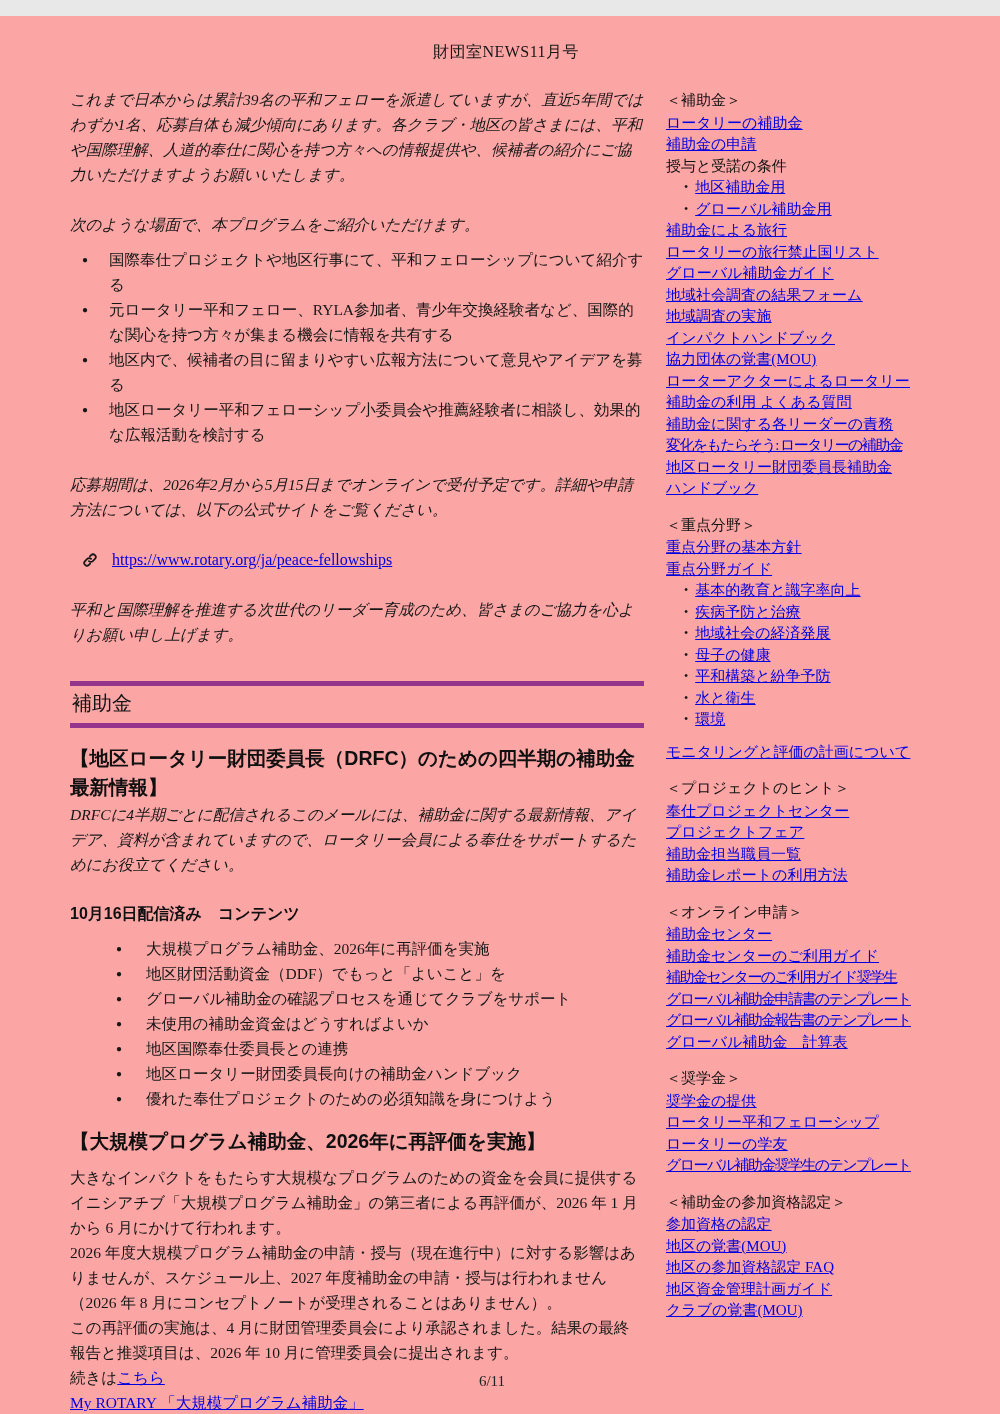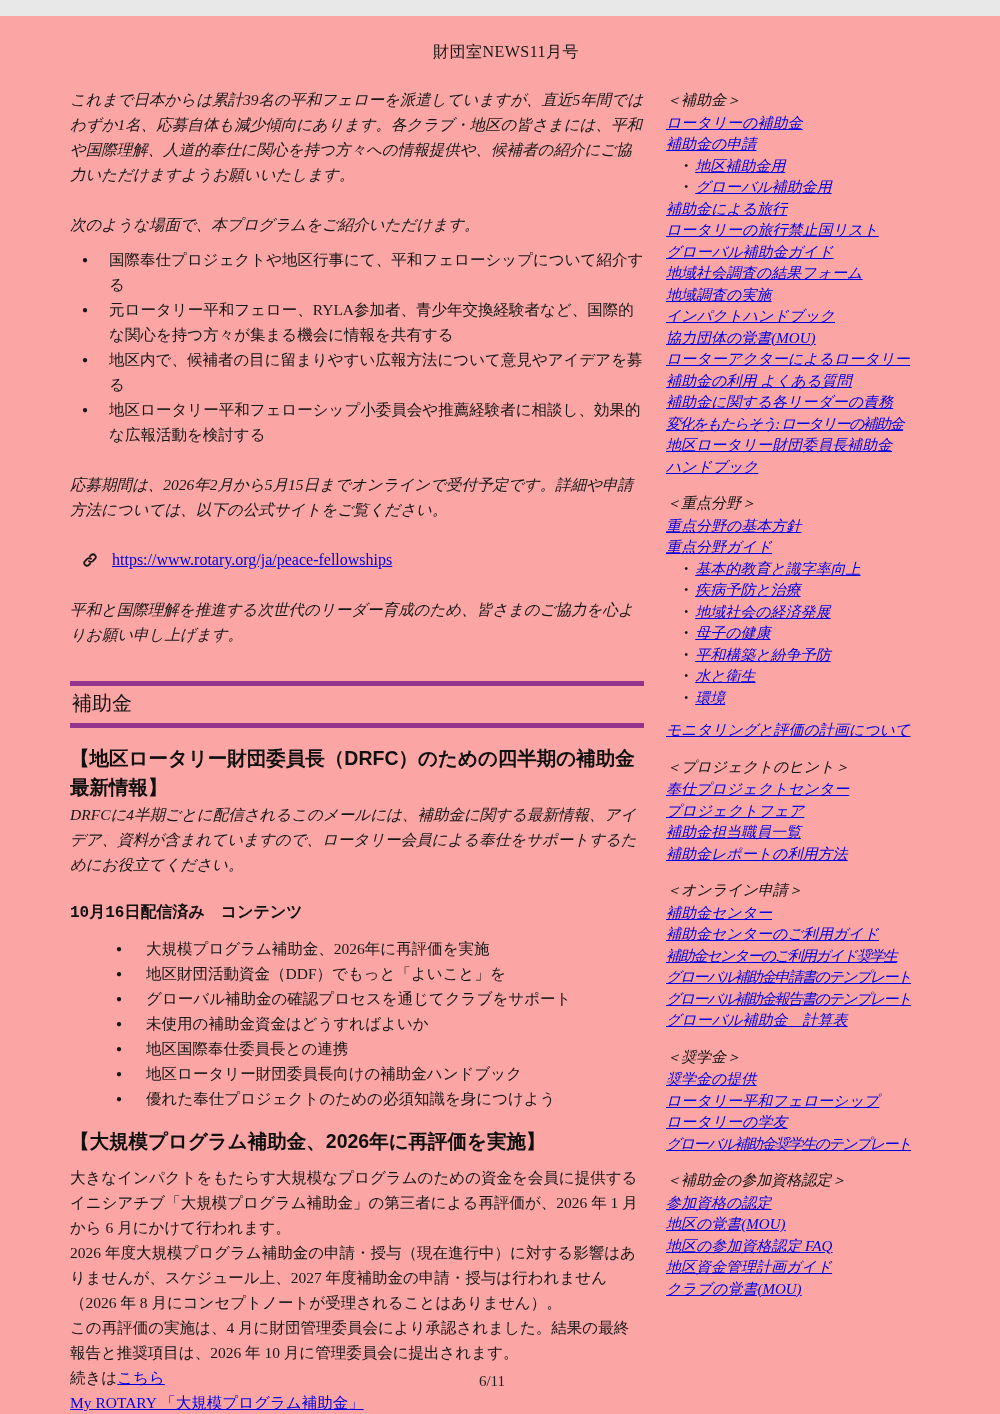--- a/index.html
+++ b/index.html
@@ -39,31 +39,31 @@
   .section-title {
     font-family:Liberation Serif, serif;
     font-size:20px; padding:5px 0 7px 2px; color:#131313;
   }
   h2.sub {
     font-family:"Liberation Sans","DejaVu Sans",sans-serif;
     font-size:19.5px; line-height:29px; font-weight:bold; color:#101010;
     margin-top:16px;
   }
   h3.mini {
-    font-family:Liberation Mono, monospace;
+    font-family:Liberation Sans, sans-serif;
     font-size:16px; font-weight:bold; color:#101010;
     margin-top:24px; margin-bottom:10px;
   }
   .after-sub { margin-top:9px; }
   .reeval-head { margin-top:46px; }
   .morerow { }
 
   
   .sidebar { flex:1; font-size:15px; line-height:21.5px; padding-top:3px; }
-  .sb-section { margin-bottom:15px;font-style:italic; }
+  .sb-section { margin-bottom:15px; }
   .sb-title { color:#111; margin-bottom:1px; }
   .sb-row { display:flex; }
   .sb-row .dot { display:none; }
   .sb-row.bullet { padding-left:18px; }
   .sb-row.bullet .dot { display:inline; margin-right:7px; font-size:12px; flex:none; }
   .sb-row .label { text-decoration:underline; color:#0000e0; }
   .sb-row.text .label { text-decoration:none; color:#111; }
   .sb-row.gap { margin-top:11px; }
   .sb-row.condensed .label { letter-spacing:-1.6px; }
 
@@ -194,20 +194,24 @@
               <div class="sb-row link">
 
                 <a class="label">ロータリーの補助金</a>
               </div>
 
               <div class="sb-row link">
 
                 <a class="label">補助金の申請</a>
               </div>
 
+              <div class="sb-row text">
+
+                <a class="label">授与と受諾の条件</a>
+              </div>
 
               <div class="sb-row bullet">
                 <span class="dot">•</span>
                 <a class="label">地区補助金用</a>
               </div>
 
               <div class="sb-row bullet">
                 <span class="dot">•</span>
                 <a class="label">グローバル補助金用</a>
               </div>

